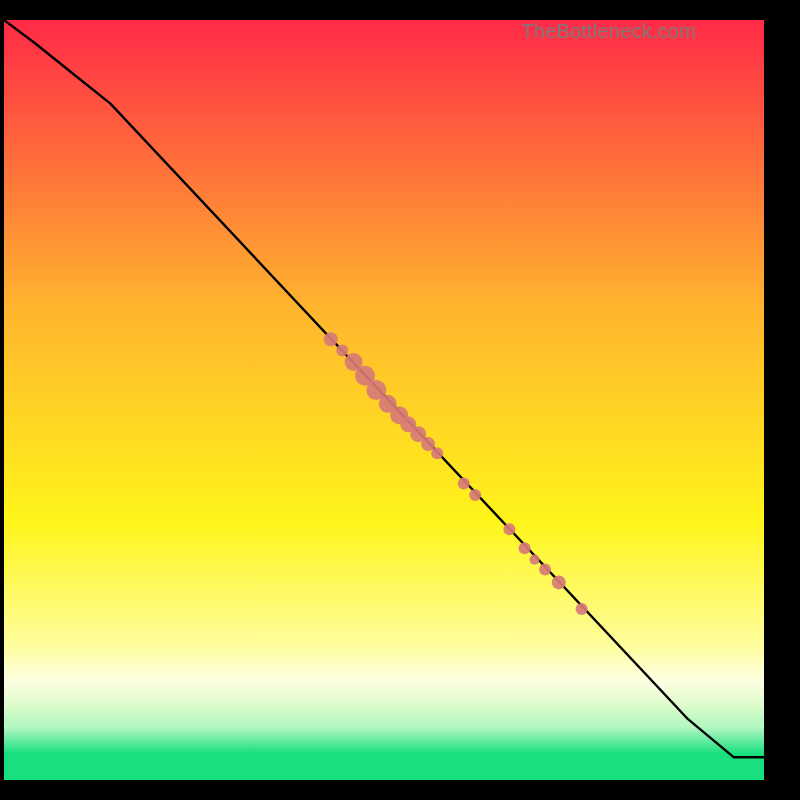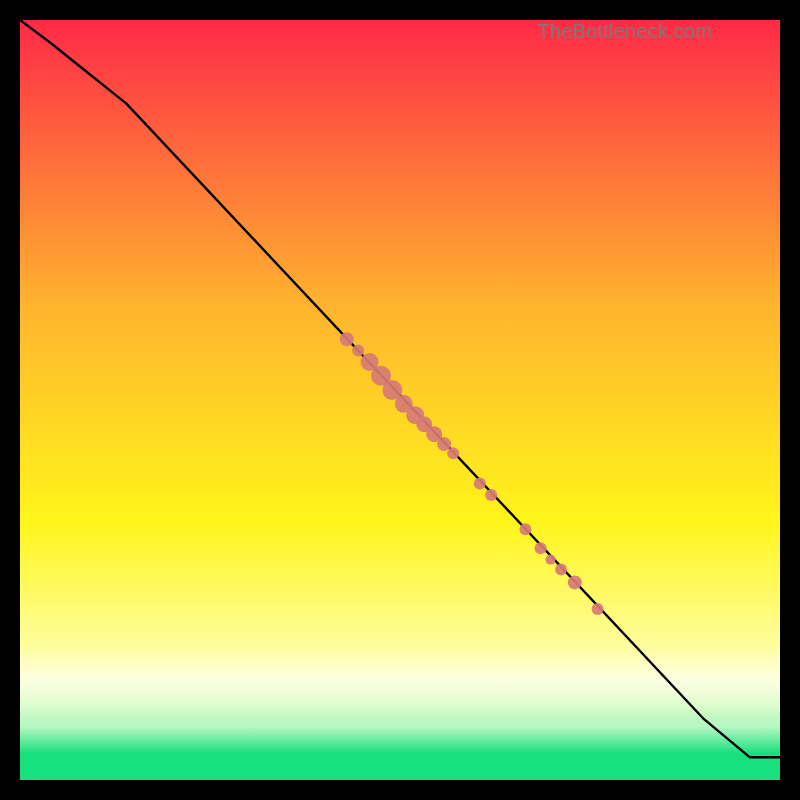--- a/index.html
+++ b/index.html
@@ -6,21 +6,21 @@
     margin: 0;
     padding: 0;
     width: 800px;
     height: 800px;
     background: #000;
     overflow: hidden;
     font-family: Arial, Helvetica, sans-serif;
   }
   .frame {
     position: absolute;
-    left: 20px;
+    left: 4px;
     top: 20px;
     width: 696px;
     height: 760px;
     background: #000;
   }
   .plot {
     position: absolute;
     left: 0;
     top: 0;
     width: 760px;

